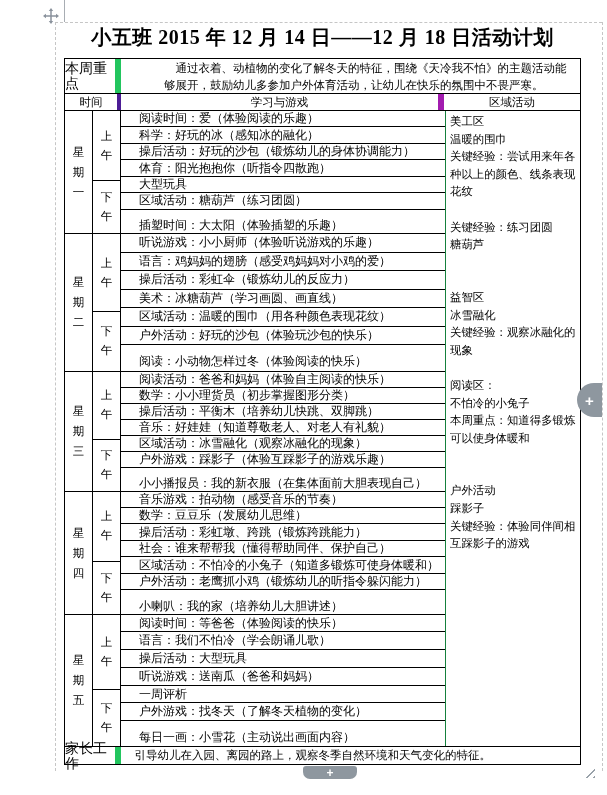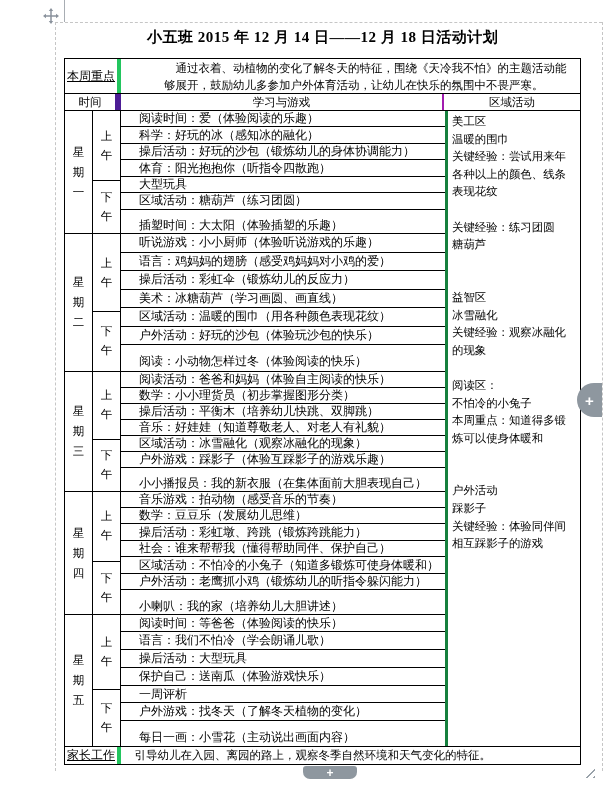--- a/index.html
+++ b/index.html
@@ -27,50 +27,50 @@
   }
   .bottom-add-tab{
     position:absolute;left:303px;top:766px;width:54px;height:13px;
     background:#8e979f;border-radius:3px 3px 7px 7px;
     display:flex;align-items:center;justify-content:center;
     color:#fff;font-family:"Liberation Sans",sans-serif;font-size:12px;line-height:10px;font-weight:bold;cursor:pointer;
   }
   
   .doc-title{
     position:absolute;left:64px;top:20px;width:517px;height:34px;
-    text-align:center;font-size:15px;font-weight:bold;line-height:34px;letter-spacing:.5px;white-space:nowrap;
+    text-align:center;font-size:20px;font-weight:bold;line-height:34px;letter-spacing:.5px;white-space:nowrap;
   }
   
   .plan-table{
     position:absolute;left:64px;top:58px;width:517px;height:707px;
     border:1px solid #000;box-sizing:border-box;display:flex;flex-direction:column;
     font-size:12px;line-height:15px;
   }
   .plan-table *{box-sizing:border-box;}
   .row-focus{height:35px;display:flex;border-bottom:1px solid #000;flex:none;}
-  .cell-label{width:56px;flex:none;border-right:4px solid #22c55e;display:flex;align-items:center;justify-content:center;font-size:12px;text-decoration:underline;}
+  .cell-label{width:56px;flex:none;border-right:6px solid #22c55e;display:flex;align-items:center;justify-content:center;font-size:14px;}
   .focus-text{flex:1;font-size:11.5px;line-height:16.5px;padding:1px 4px 0 2px;text-indent:1em;margin-left:41px;}
   .row-header{height:17px;display:flex;border-bottom:1px solid #000;flex:none;font-size:11.5px;}
   .h-cell{display:flex;align-items:center;justify-content:center;}
-  .h-time{width:56px;flex:none;border-right:6px solid #4c1d95;}
-  .h-learn{width:323px;flex:none;border-right:2px solid #a21caf;}
+  .h-time{width:56px;flex:none;border-right:4px solid #4c1d95;}
+  .h-learn{width:323px;flex:none;border-right:6px solid #a21caf;}
   .h-region{flex:1;font-family:Liberation Serif, serif;}
   .tbody{flex:1;display:flex;min-height:0;}
   .body-left{width:380px;flex:none;display:flex;flex-direction:column;}
   .day-group{display:flex;border-bottom:1px solid #000;min-height:0;}
   .day-group:last-child{border-bottom:none;}
   .day-cell{width:28px;flex:none;border-right:1px solid #000;display:flex;flex-direction:column;align-items:center;justify-content:center;font-size:11.5px;line-height:20px;}
   .time-col{width:28px;flex:none;border-right:1px solid #000;display:flex;flex-direction:column;}
   .half-day{display:flex;flex-direction:column;align-items:center;justify-content:center;font-size:11.5px;line-height:19px;min-height:0;}
   .half-am{flex:4;border-bottom:1px solid #000;}
   .half-pm{flex:3;}
   .acts{flex:1;display:flex;flex-direction:column;min-height:0;}
   .act{flex:1;border-bottom:1px solid #000;display:flex;align-items:center;padding-left:18px;min-height:0;white-space:nowrap;overflow:hidden;}
   .act:last-child{border-bottom:none;margin-top:8px;}
-  .region-cell{flex:1;border-left:3px solid #15803d;padding:2px 3px 0 4px;font-size:11.4px;overflow:hidden;}
+  .region-cell{flex:1;border-left:1px solid #15803d;padding:2px 3px 0 4px;font-size:11.4px;overflow:hidden;}
   .rline{line-height:17.6px;min-height:17.6px;word-break:break-all;}
   .row-life,.row-parent{height:18px;display:flex;border-top:1px solid #000;flex:none;}
   .bottom-text{flex:1;font-size:11.5px;line-height:17px;padding:0 4px 0 2px;text-indent:1em;white-space:nowrap;overflow:hidden;}
 </style>
 </head>
 <body>
 
 <div class="boundary-top"></div>
 <div class="boundary-left"></div>
 <div class="boundary-right"></div>
@@ -223,21 +223,21 @@
             </div>
             <div class="half-day half-pm">
               <span>下</span>
               <span>午</span>
             </div>
           </div>
           <div class="acts">
             <div class="act">阅读时间：等爸爸（体验阅读的快乐）</div>
             <div class="act">语言：我们不怕冷（学会朗诵儿歌）</div>
             <div class="act">操后活动：大型玩具</div>
-            <div class="act">保护自己：送南瓜（体验游戏快乐）</div>
+            <div class="act">听说游戏：送南瓜（爸爸和妈妈）</div>
             <div class="act">一周评析</div>
             <div class="act">户外游戏：找冬天（了解冬天植物的变化）</div>
             <div class="act">每日一画：小雪花（主动说出画面内容）</div>
           </div>
         </div>
       </div>
     <div class="region-cell" id="region-cell">
         <div class="rline">美工区</div>
         <div class="rline">温暖的围巾</div>
         <div class="rline">关键经验：尝试用来年各种以上的颜色、线条表现花纹</div>

